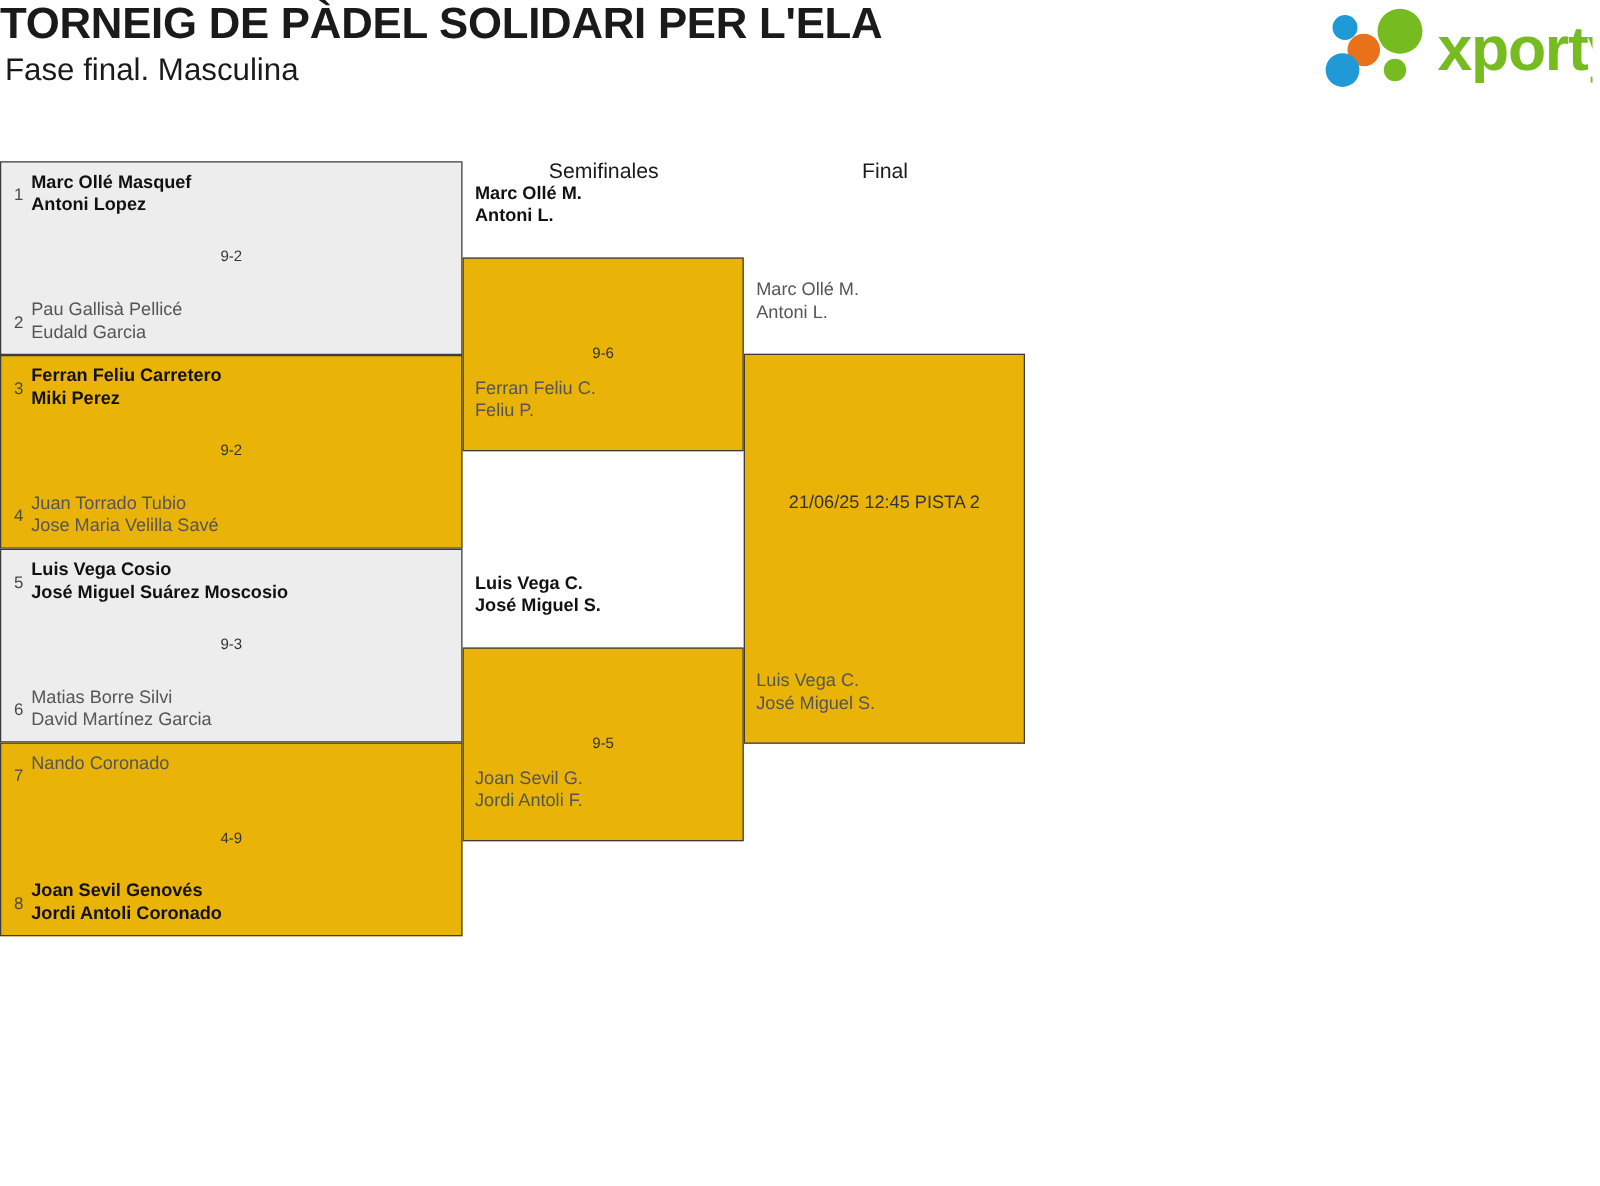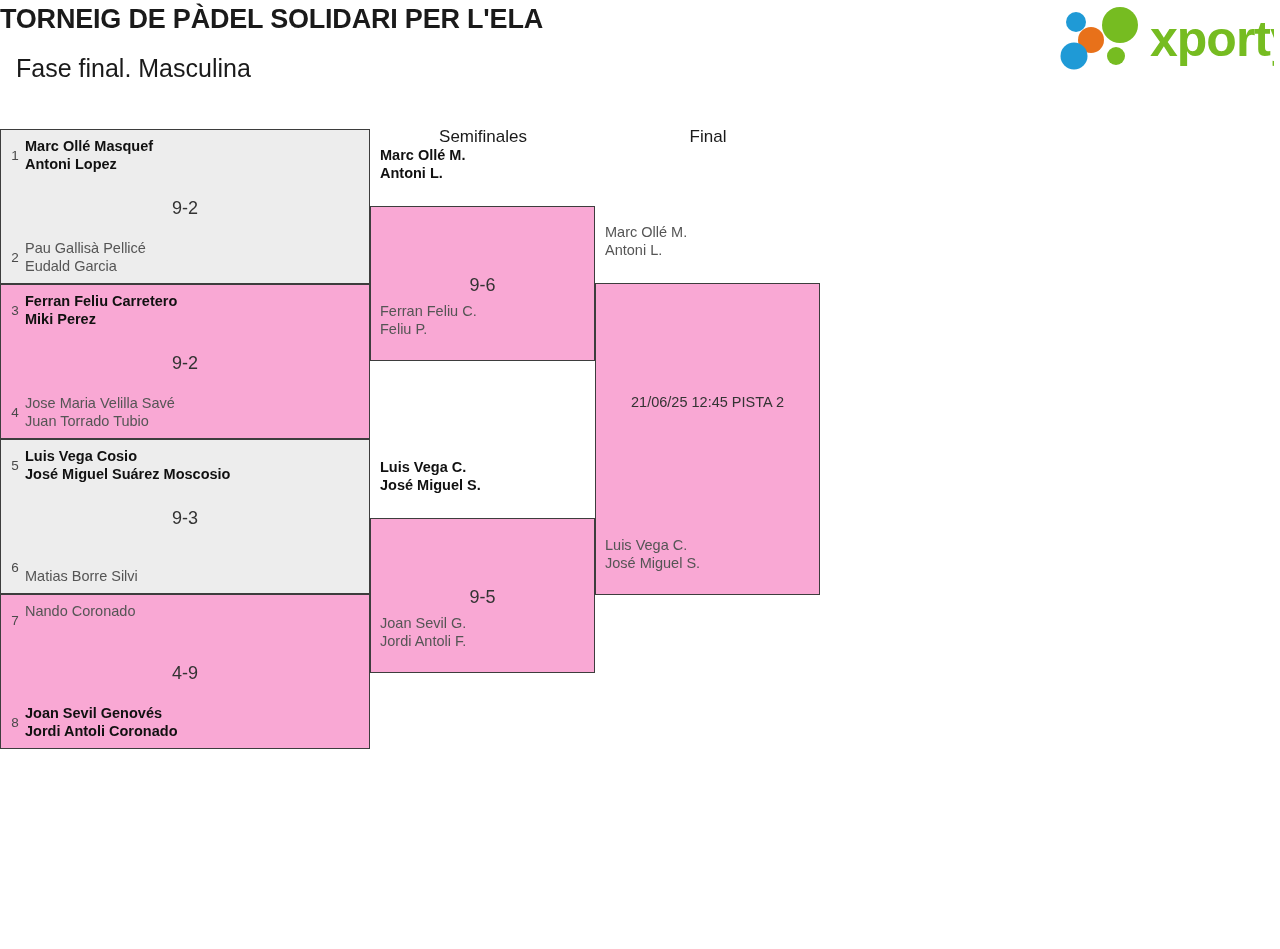--- a/index.html
+++ b/index.html
@@ -17,32 +17,32 @@
   }
 
   
   #header-title {
     position: absolute;
     left: 0;
     top: 0;
     width: 1000px;
   }
   #title-line1 {
-    font-size: 27px;
+    font-size: 35px;
     font-weight: bold;
     line-height: 34px;
     margin: 2px 0 0 0;
     letter-spacing: -0.2px;
     white-space: nowrap;
   }
   #title-line2 {
     font-size: 25px;
     font-weight: normal;
     line-height: 32px;
-    margin: 16px;
+    margin: 4px;
     white-space: nowrap;
   }
 
   
   #brand-logo {
     position: absolute;
     right: 6px;
     top: 4px;
     width: 220px;
     height: 66px;
@@ -65,21 +65,21 @@
 
   
   #bracket { position: absolute; left: 0; top: 0; }
 
   .match {
     position: absolute;
     box-sizing: border-box;
     border: 1px solid #3d3d3d;
   }
   .match.shaded { background: #ededed; }
-  .match.plain  { background: #f9a8d4; }
+  .match.plain  { background: #eab308; }
 
   .team {
     position: absolute;
     left: 0;
     width: 100%;
     box-sizing: border-box;
     padding-left: 24px;
     font-size: 14.5px;
     line-height: 17.5px;
   }
@@ -99,21 +99,21 @@
     font-weight: normal;
   }
   .team.top .seed    { top: 9px; }
   .team.bottom .seed { bottom: 9px; }
 
   .score {
     position: absolute;
     left: 0;
     width: 100%;
     text-align: center;
-    font-size: 18px;
+    font-size: 12px;
     color: #333333;
     white-space: nowrap;
   }
 
   .schedule {
     position: absolute;
     left: 0;
     width: 100%;
     text-align: center;
     font-size: 14.5px;
@@ -176,35 +176,36 @@
 
   <div class="match r1 plain" style="top:284px;">
     <div class="team top winner">
       <span class="seed">3</span>
       <span class="line">Ferran Feliu Carretero</span>
       <span class="line">Miki Perez</span>
     </div>
     <div class="score">9-2</div>
     <div class="team bottom loser">
       <span class="seed">4</span>
+      <span class="line">Juan Torrado Tubio</span>
       <span class="line">Jose Maria Velilla Savé</span>
-      <span class="line">Juan Torrado Tubio</span>
     </div>
   </div>
 
   <div class="match r1 shaded" style="top:439px;">
     <div class="team top winner">
       <span class="seed">5</span>
       <span class="line">Luis Vega Cosio</span>
       <span class="line">José Miguel Suárez Moscosio</span>
     </div>
     <div class="score">9-3</div>
     <div class="team bottom loser">
       <span class="seed">6</span>
       <span class="line">Matias Borre Silvi</span>
+      <span class="line">David Martínez Garcia</span>
     </div>
   </div>
 
   <div class="match r1 plain" style="top:594px;">
     <div class="team top loser">
       <span class="seed">7</span>
       <span class="line">Nando Coronado</span>
     </div>
     <div class="score">4-9</div>
     <div class="team bottom winner">

